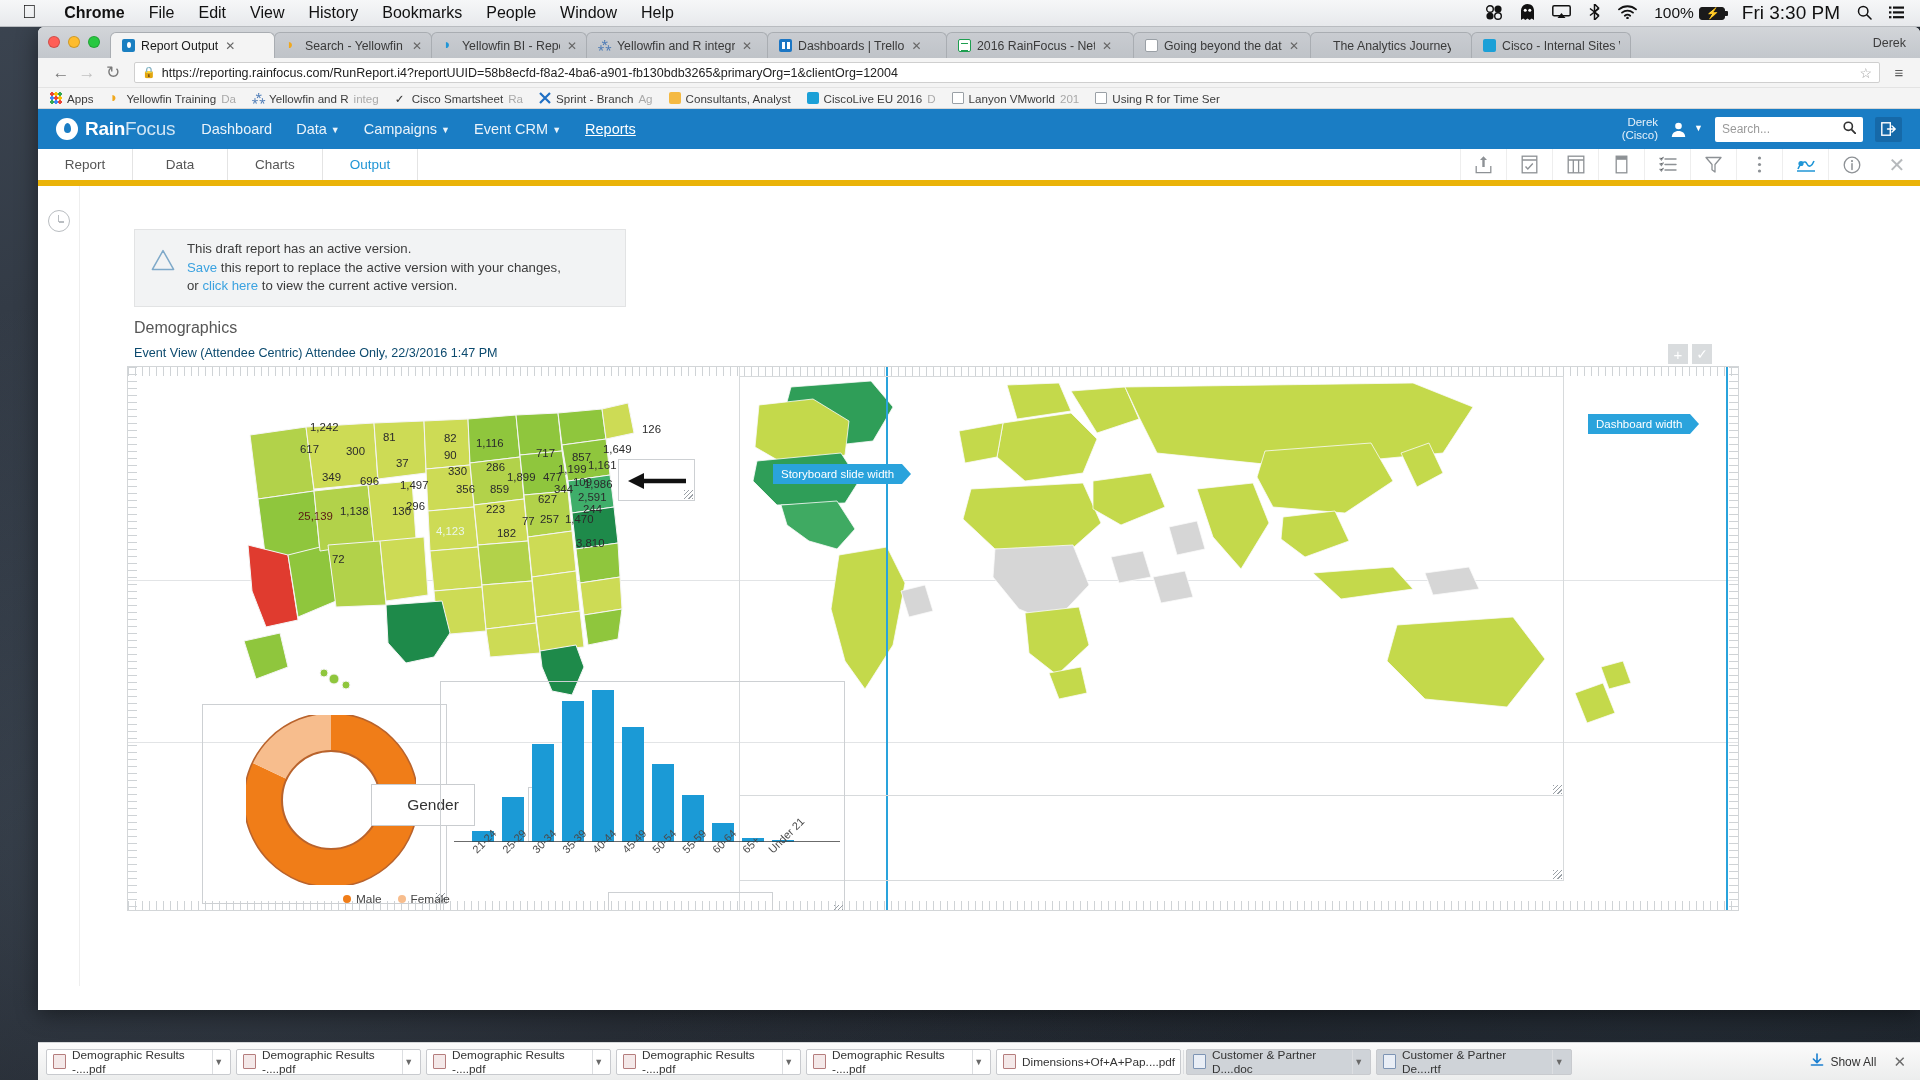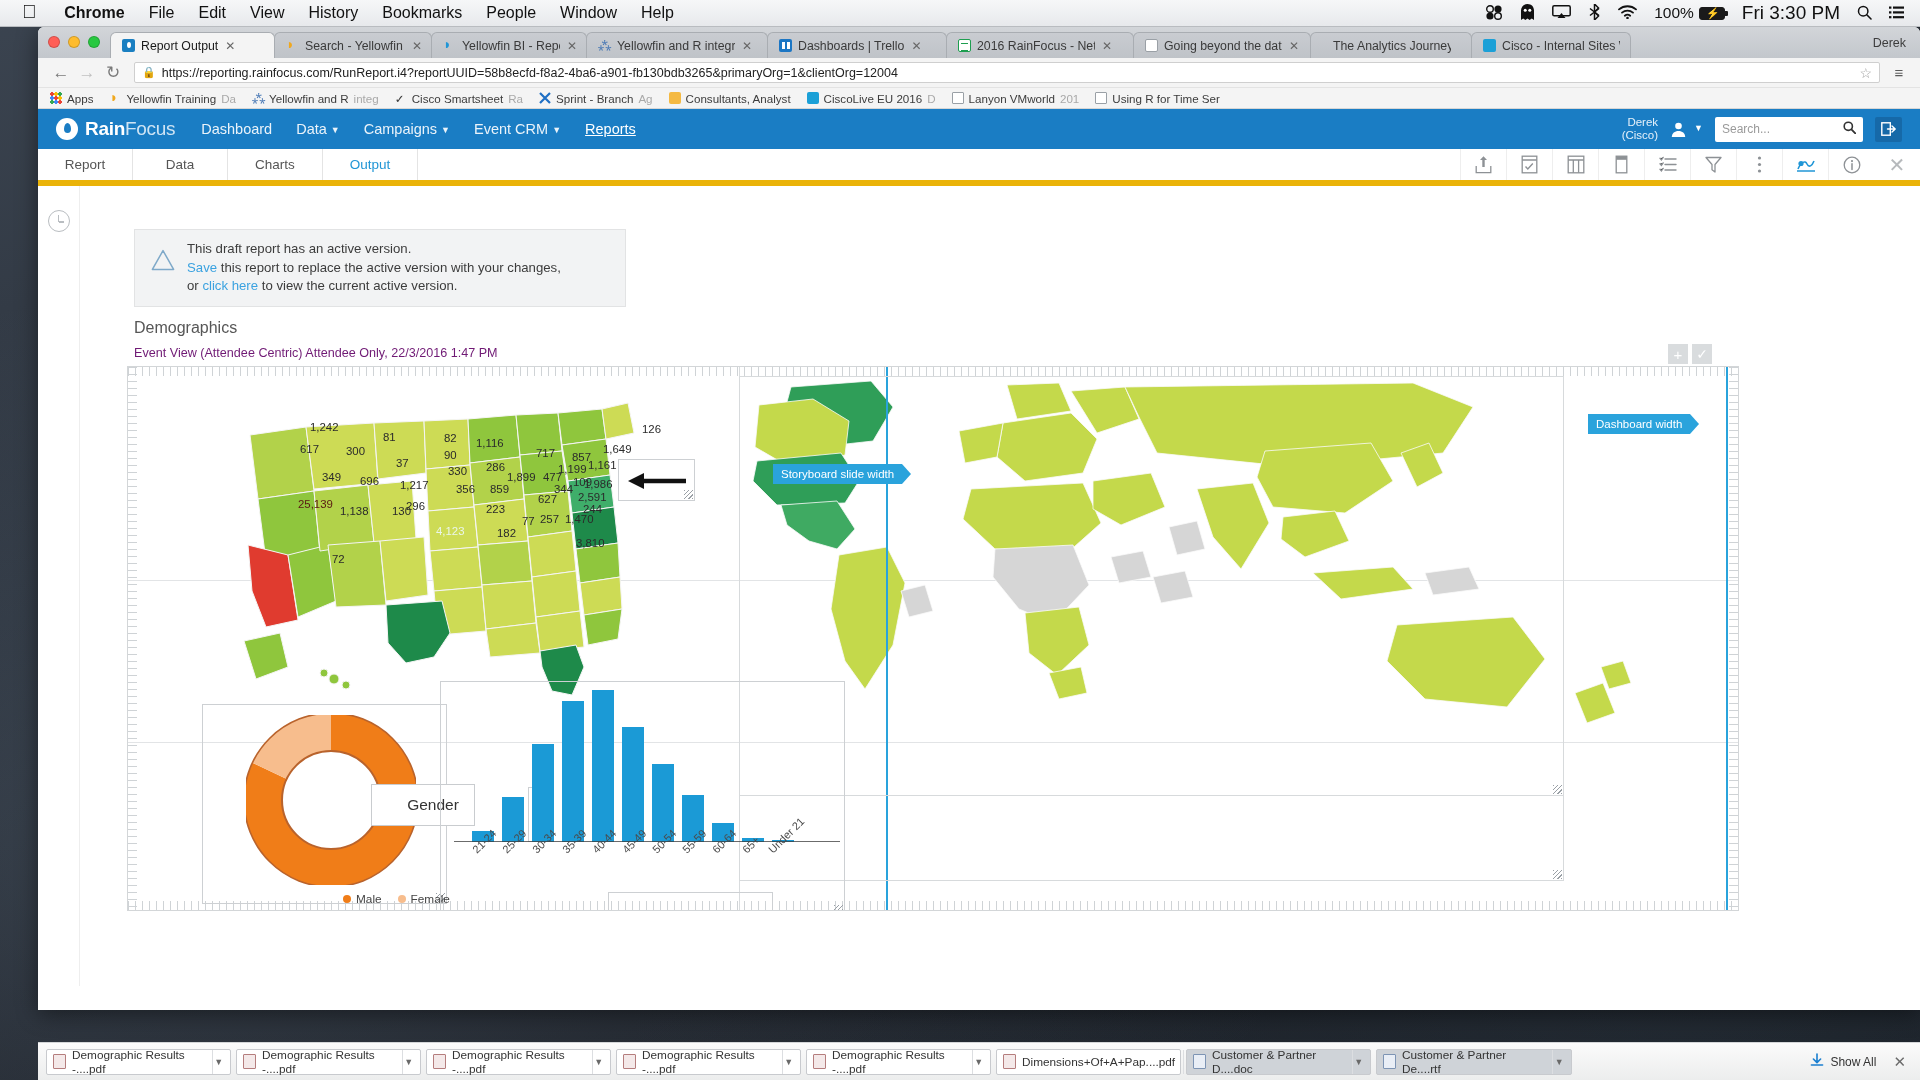--- a/index.html
+++ b/index.html
@@ -150,21 +150,21 @@
   #notice{
     position:absolute; left:96px; top:43px; width:492px; height:78px;
     background:#f2f3f4; border:1px solid #e2e3e4; display:flex; align-items:center; padding:0 16px; gap:14px;
   }
   .warn-tri{ width:0;height:0;border-left:11px solid transparent;border-right:11px solid transparent;border-bottom:19px solid transparent; position:relative;}
   .warn-tri svg{ position:absolute; left:-11px; top:-10px;}
   #notice .txt{ font-size:13.2px; line-height:1.42; color:#3c3c3c;}
   #notice a{ color:#3ba2e0; text-decoration:none;}
 
   #rep-title{ position:absolute; left:96px; top:133px; font-size:16px; color:#565656;}
-  #rep-sub{ position:absolute; left:96px; top:160px; font-size:12.6px; color:#701a75;}
+  #rep-sub{ position:absolute; left:96px; top:160px; font-size:12.6px; color:#0c4a6e;}
 
   
   #canvas{
     position:absolute; left:89px; top:180px; width:1612px; height:545px;
     border:1px solid #d3d6d8; background:#fff; overflow:hidden;
   }
   .ruler-h{ position:absolute; left:0; right:0; height:9px;
     background:repeating-linear-gradient(to right,#cfd3d6 0 1px,transparent 1px 7px); }
   .ruler-v{ position:absolute; top:0; bottom:0; width:9px;
     background:repeating-linear-gradient(to bottom,#cfd3d6 0 1px,transparent 1px 7px); }
@@ -623,24 +623,24 @@
       <div class="mlabel" style="left:255px;top:64px">81</div>
       <div class="mlabel" style="left:316px;top:65px">82</div>
       <div class="mlabel" style="left:218px;top:78px">300</div>
       <div class="mlabel" style="left:268px;top:90px">37</div>
       <div class="mlabel" style="left:316px;top:82px">90</div>
       <div class="mlabel" style="left:348px;top:70px">1,116</div>
       <div class="mlabel" style="left:408px;top:80px">717</div>
       <div class="mlabel" style="left:444px;top:84px">857</div>
       <div class="mlabel" style="left:475px;top:76px">1,649</div>
       <div class="mlabel" style="left:514px;top:56px">126</div>
-      <div class="mlabel" style="left:170px;top:131px;color:#5a1a12">25,139</div>
+      <div class="mlabel" style="left:170px;top:143px;color:#5a1a12">25,139</div>
       <div class="mlabel" style="left:194px;top:104px">349</div>
       <div class="mlabel" style="left:232px;top:108px">696</div>
-      <div class="mlabel" style="left:272px;top:112px">1,217</div>
+      <div class="mlabel" style="left:272px;top:112px">1,497</div>
       <div class="mlabel" style="left:320px;top:98px">330</div>
       <div class="mlabel" style="left:358px;top:94px">286</div>
       <div class="mlabel" style="left:379px;top:104px">1,899</div>
       <div class="mlabel" style="left:415px;top:104px">477</div>
       <div class="mlabel" style="left:430px;top:96px">1,199</div>
       <div class="mlabel" style="left:460px;top:92px">1,161</div>
       <div class="mlabel" style="left:456px;top:111px">1,986</div>
       <div class="mlabel" style="left:445px;top:109px">109</div>
       <div class="mlabel" style="left:212px;top:138px">1,138</div>
       <div class="mlabel" style="left:264px;top:138px">130</div>

